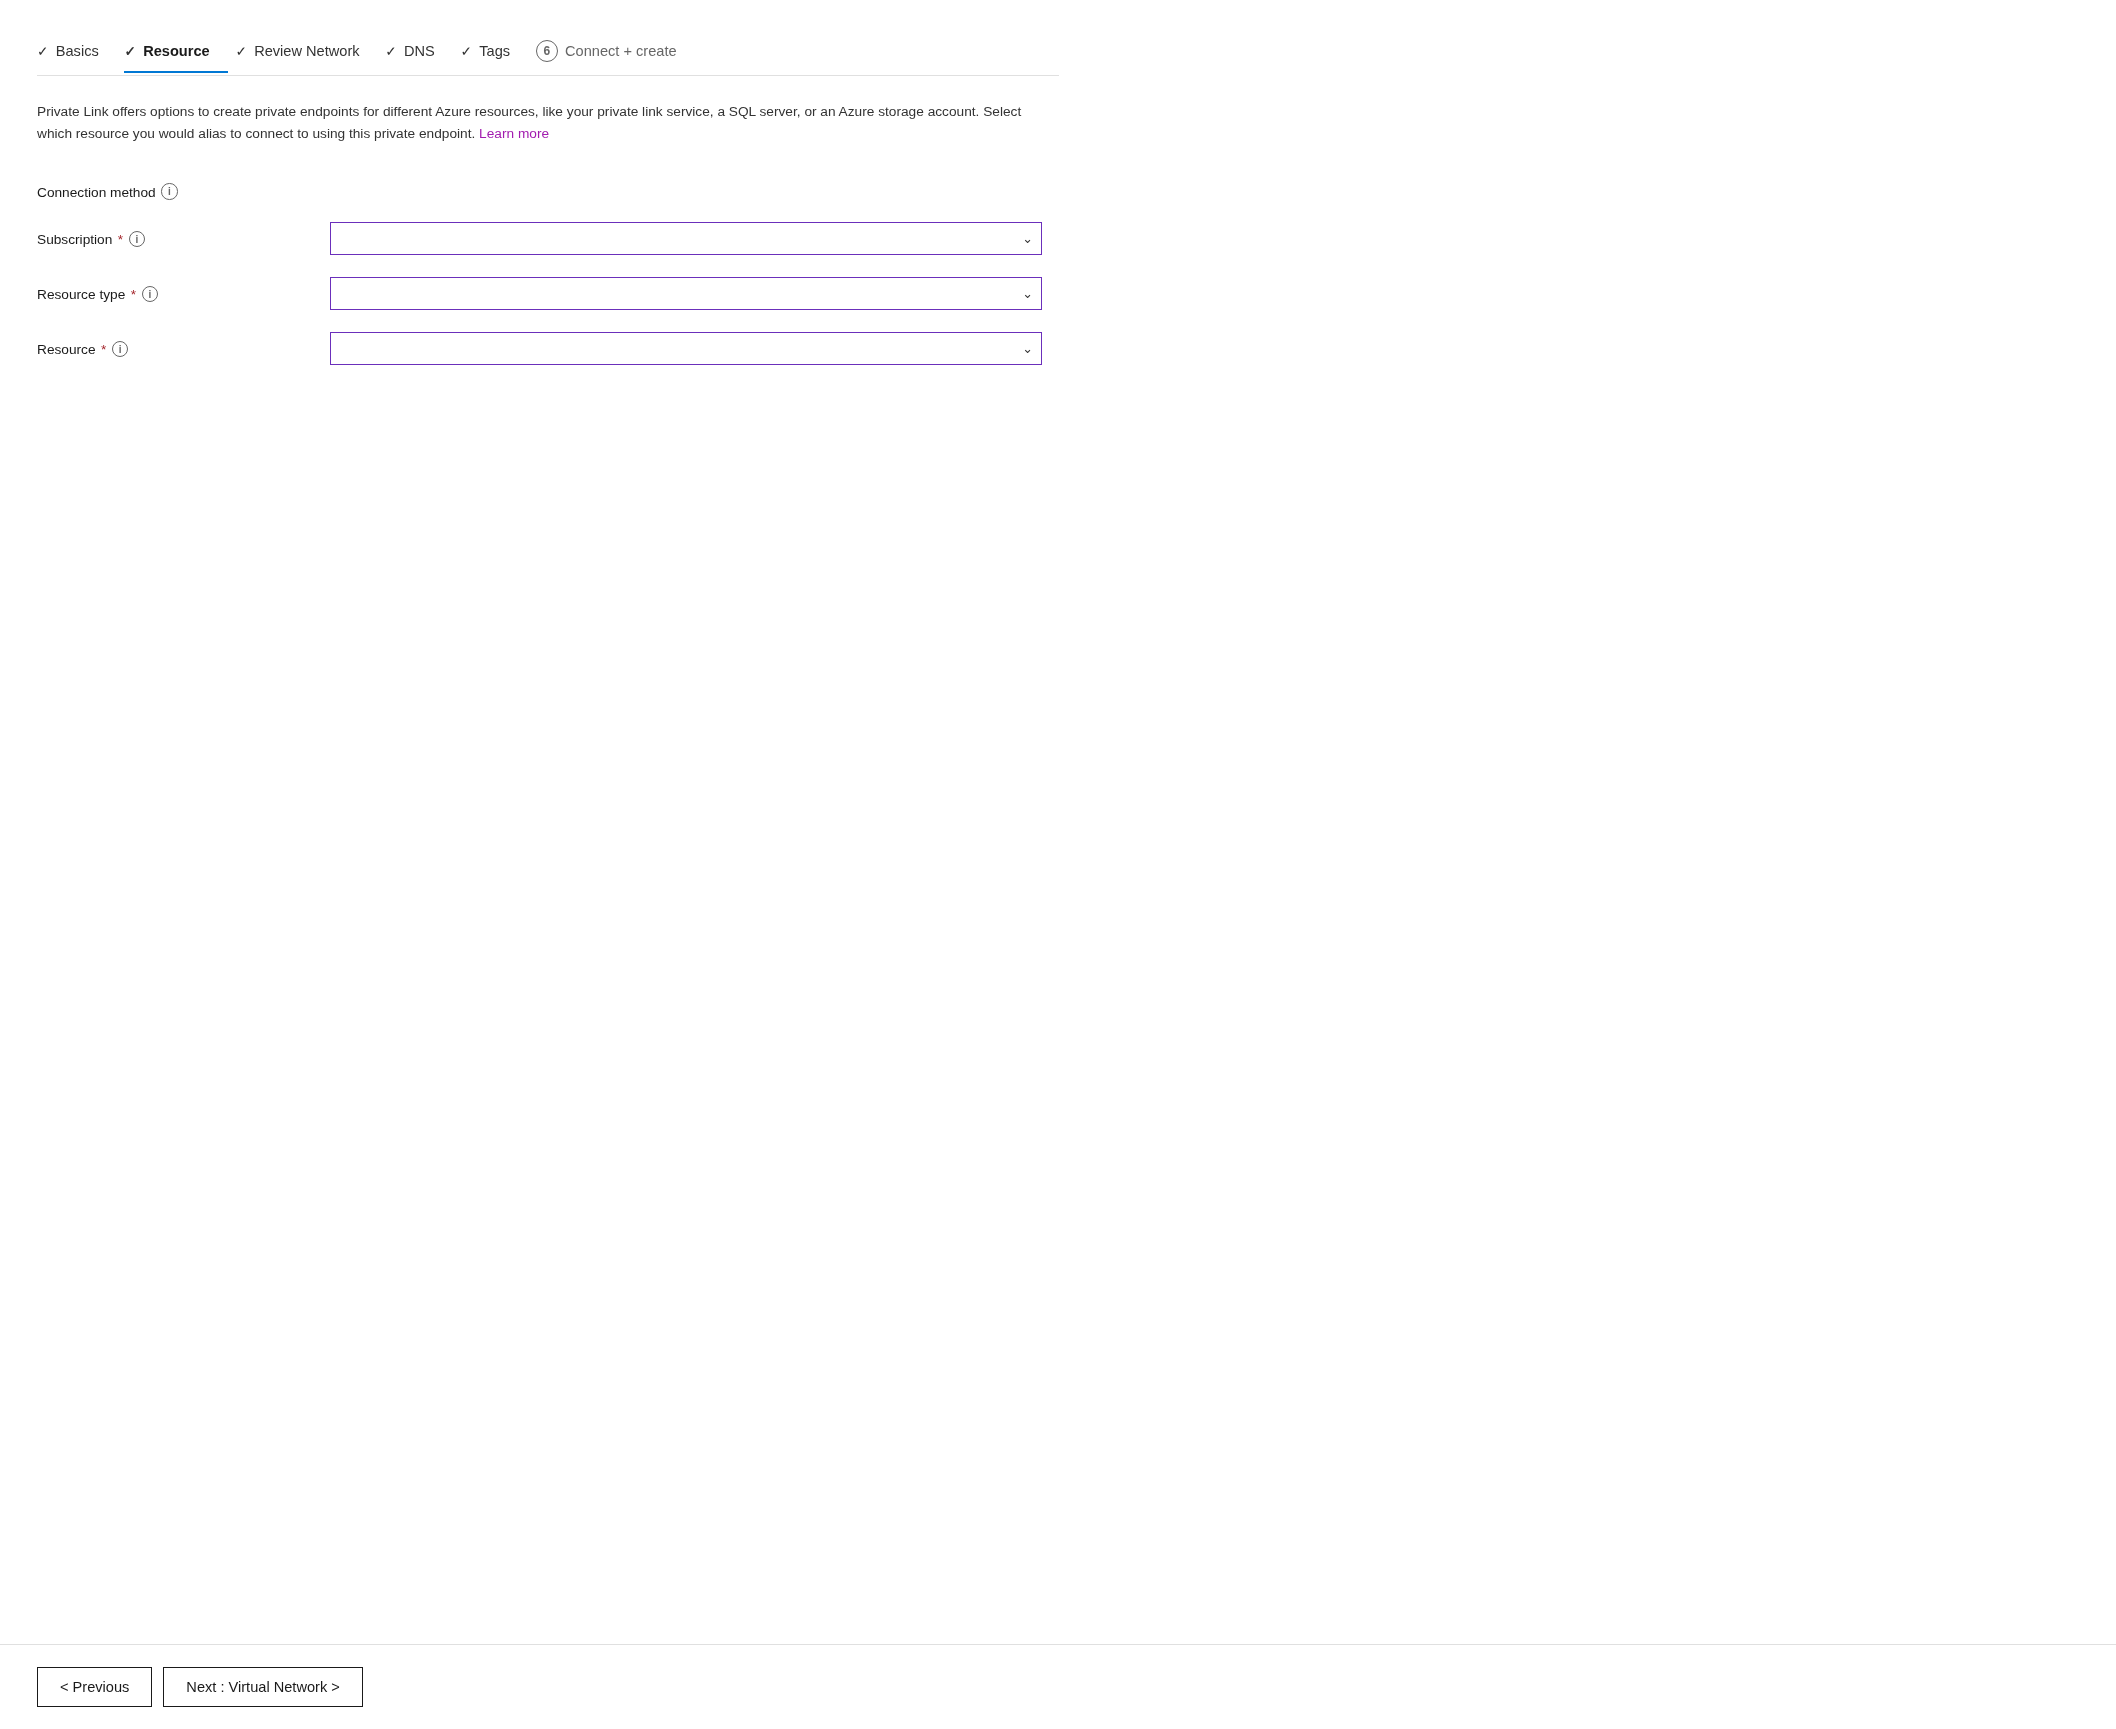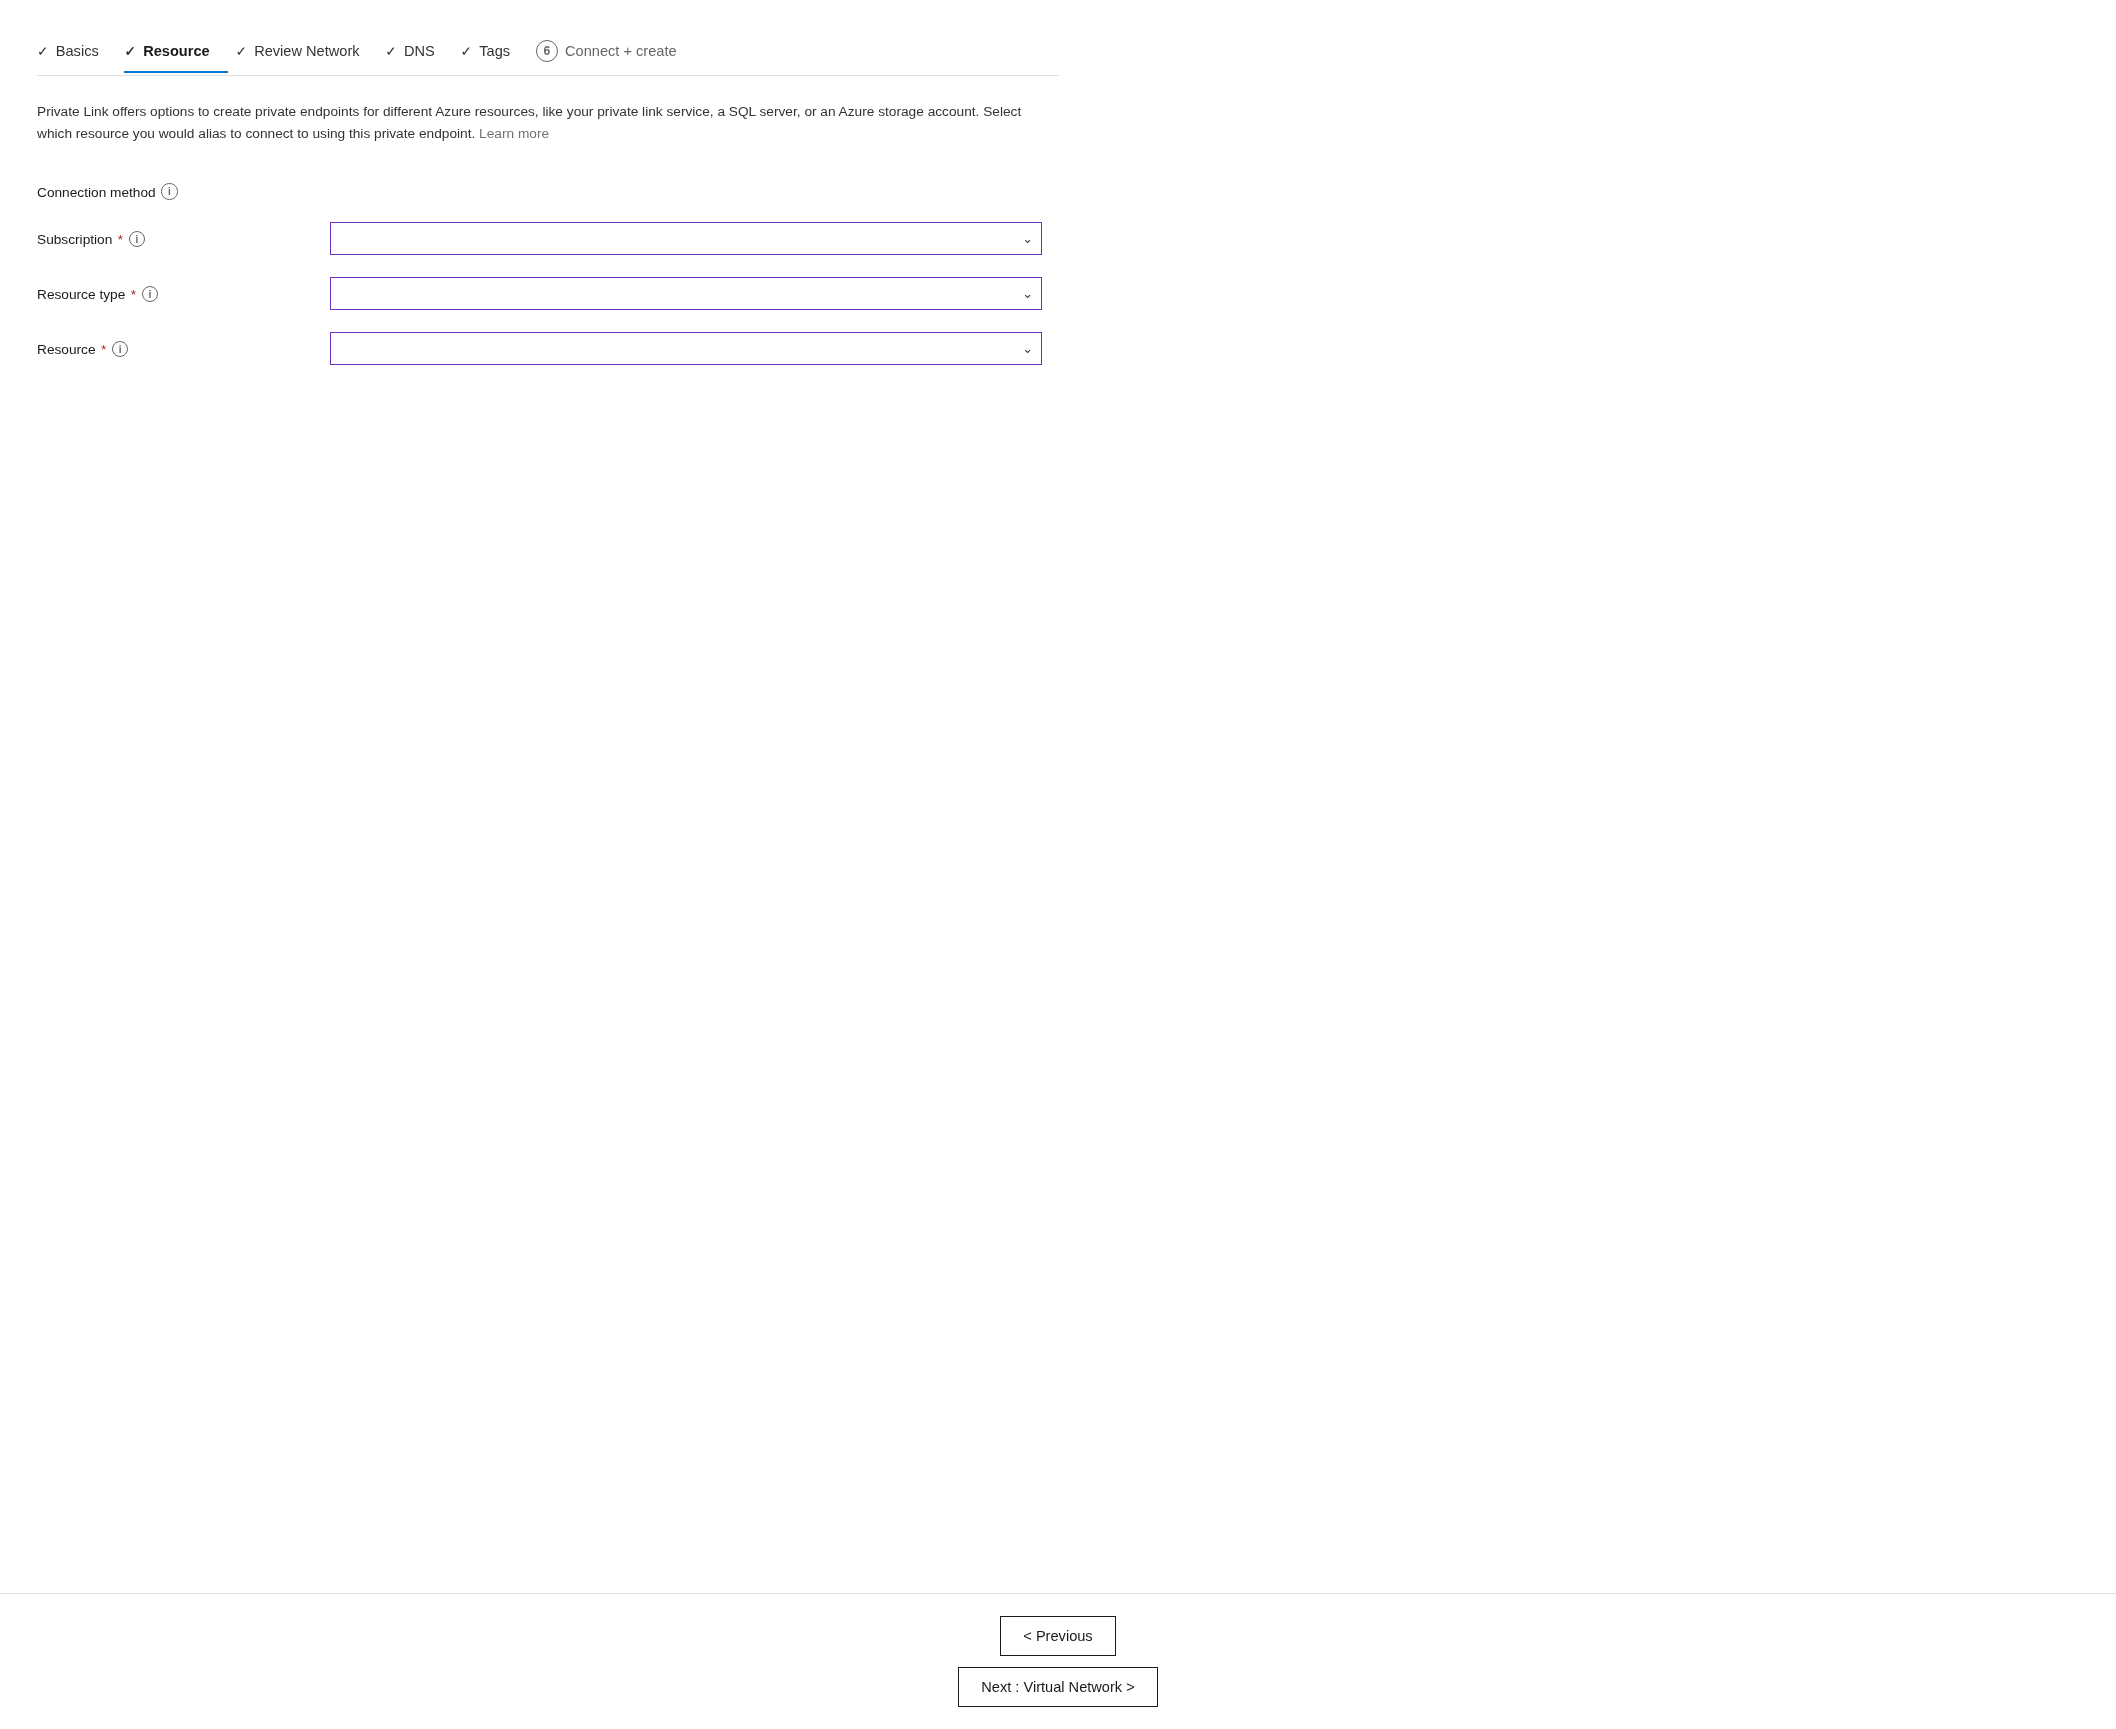--- a/index.html
+++ b/index.html
@@ -95,21 +95,21 @@
     }
     
     .description {
       font-size: 13.7px;
       color: #333;
       line-height: 1.6;
       margin-bottom: 29px;
       max-width: 1005px;
     }
     .description a {
-      color: #737373;
+      color: #a21caf;
       text-decoration: none;
     }
     
     .form-section {
       max-width: 1005px;
     }
     .form-row {
       display: flex;
       align-items: flex-start;
       margin-bottom: 22px;
@@ -213,21 +213,20 @@
       font-size: 12.8px;
     }
     
     .footer {
       border-top: 0.9px solid #e0e0e0;
       padding: 22px 37px;
       display: flex;
       align-items: center;
       gap: 11px;
       background: #fff;
-      flex-direction: column;
     }
     .btn {
       height: 40px;
       padding: 0 22px;
       font-size: 14.6px;
       border: 1.4px solid #1a1a1a;
       background: #ffffff;
       color: #1a1a1a;
       cursor: pointer;
       font-family: inherit;

